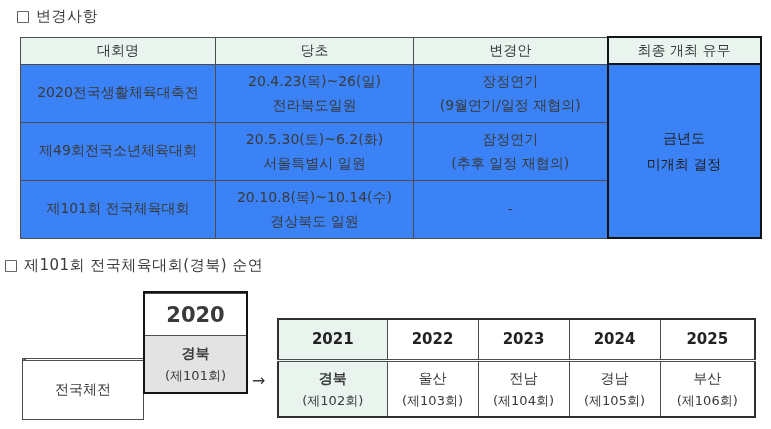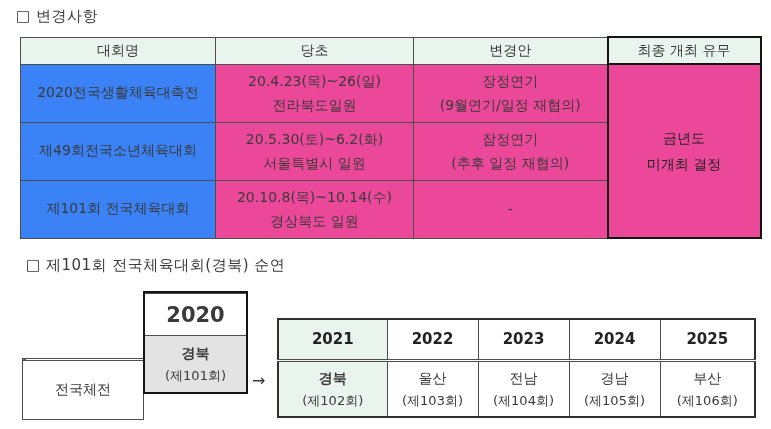--- a/index.html
+++ b/index.html
@@ -6,30 +6,30 @@
   html,body { width:771px; height:429px; }
   body {
     position:relative;
     background:#ffffff;
     font-family:"DejaVu Sans","Liberation Sans",sans-serif;
     color:#3a3a3a;
     overflow:hidden;
   }
   .sec-title { position:absolute; font-size:15px; color:#3a3a3a; letter-spacing:0.5px; white-space:nowrap; }
   #title1 { left:16px; top:7px; }
-  #title2 { left:26px; top:256px; }
+  #title2 { left:4px; top:256px; }
 
   
   table.t1 { position:absolute; left:20px; top:36px; border-collapse:collapse; table-layout:fixed; }
   .t1 th, .t1 td {
     border:1px solid #4d4d4d; text-align:center; vertical-align:middle;
     font-size:14px; font-weight:normal; padding:0;
   }
   .t1 th { background:#e8f4ed; height:27px; }
-  .t1 td { height:58px; background:#ec4899; }
+  .t1 td { height:58px; background:#3b82f6; }
   .t1 td.green { background:#3b82f6; }
   .t1 .thick { border:2px solid #141414; }
   .cell-lines div { line-height:24px; }
   .final-cell { font-weight:bold; font-size:15px; color:#222222; }
   .final-cell div { line-height:26px; }
 
   
   .mini-cell {
     position:absolute; border:1px solid #4d4d4d; background:#ffffff;
     display:flex; align-items:center; justify-content:center; font-size:14px;

